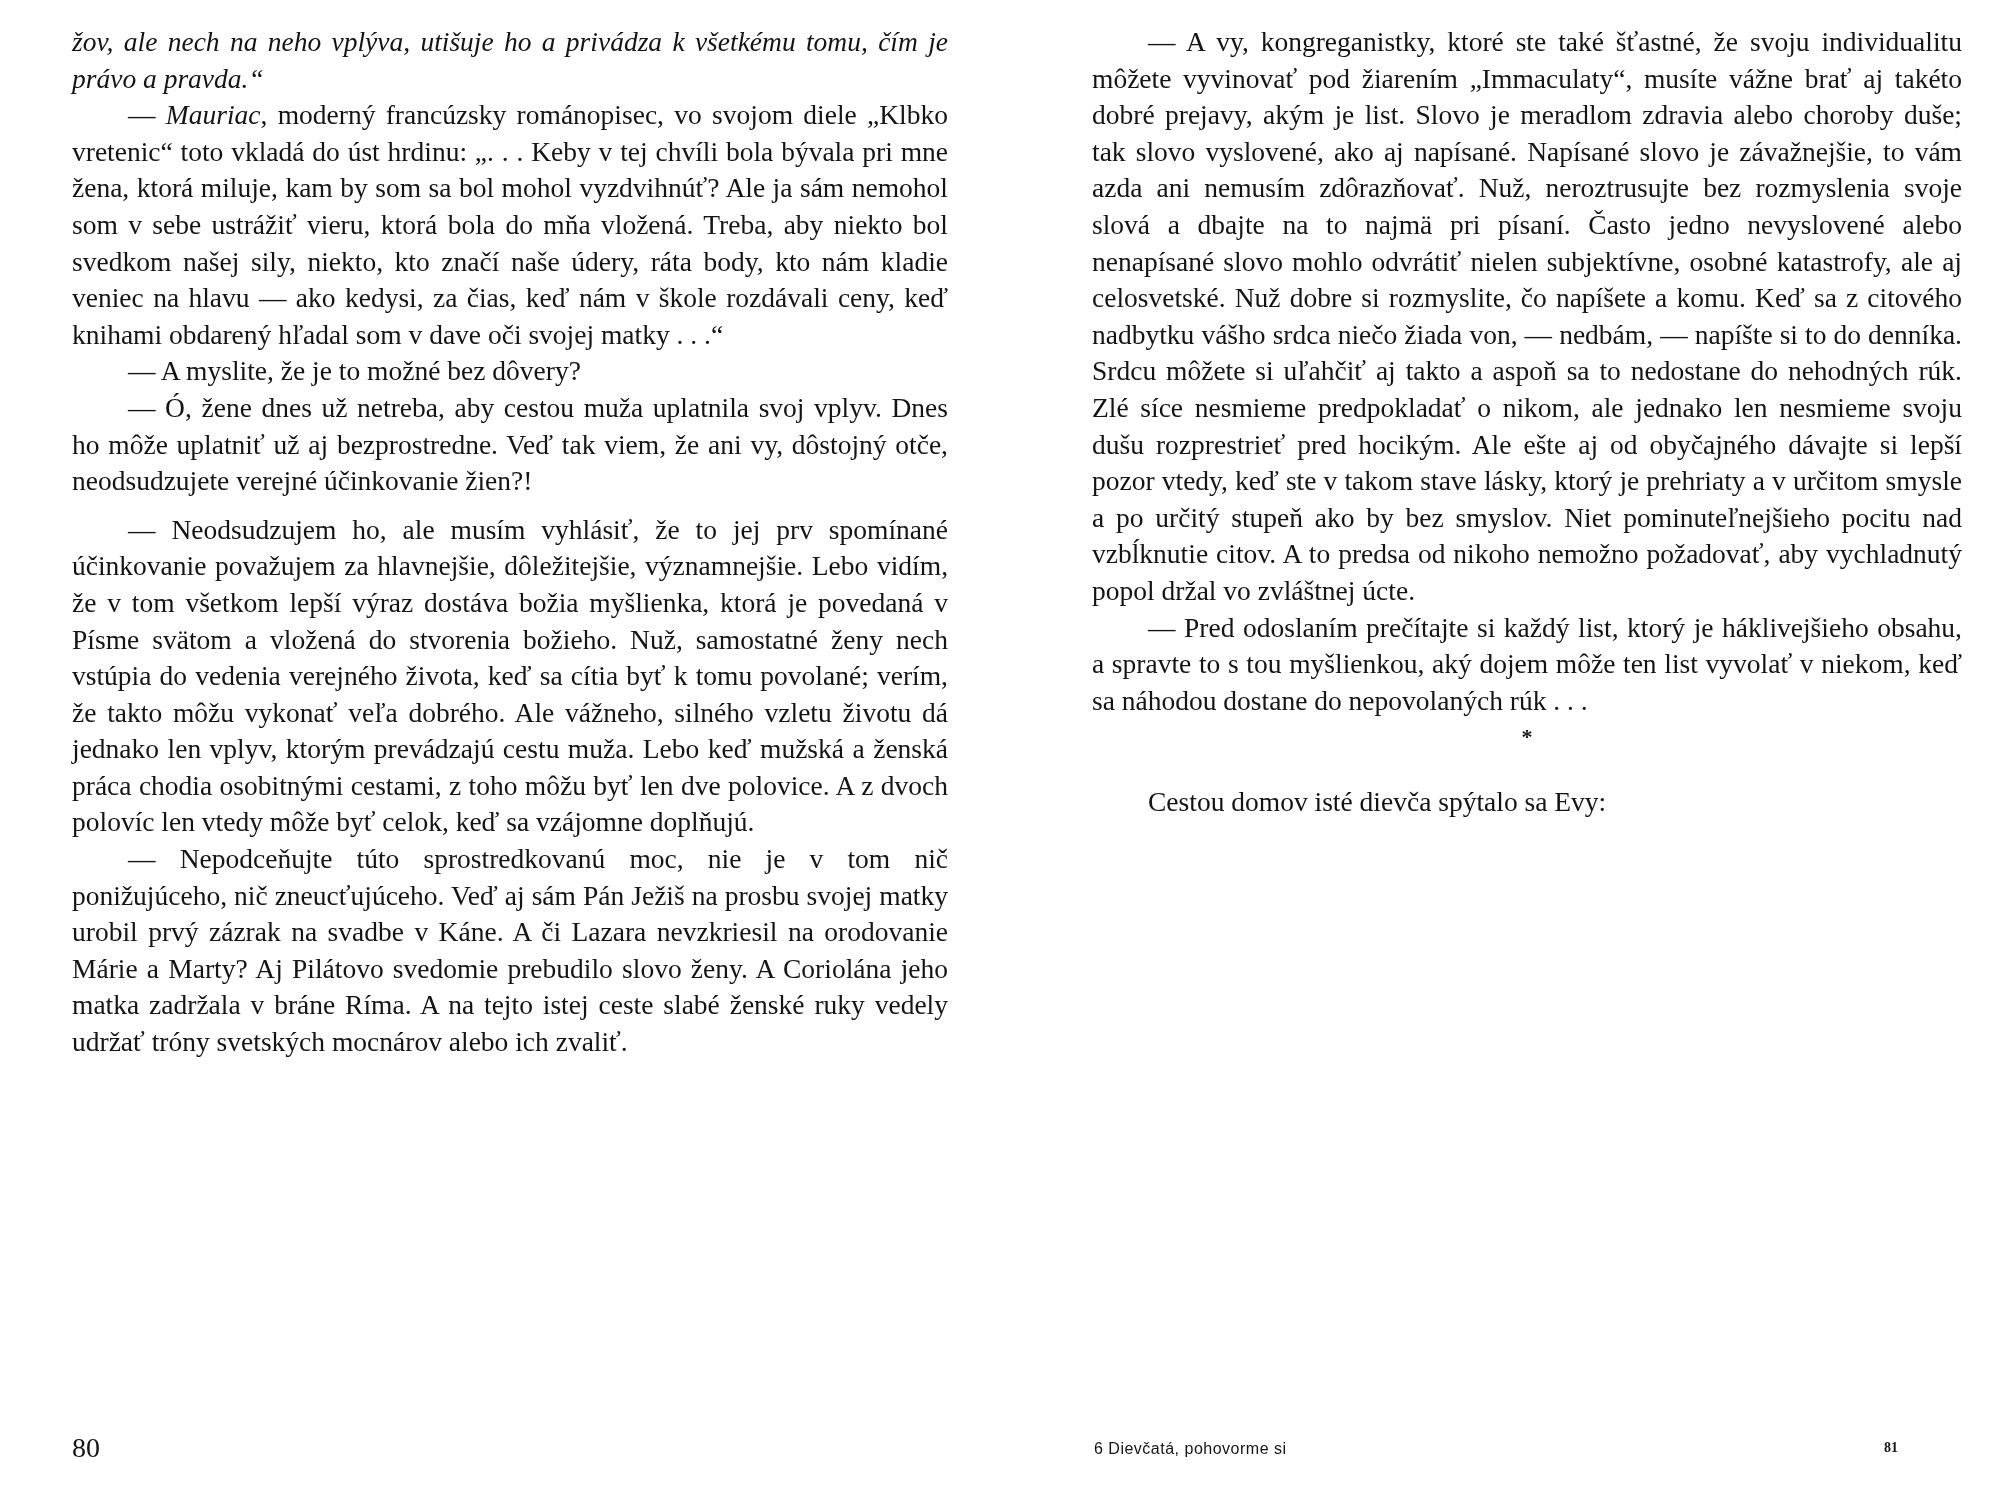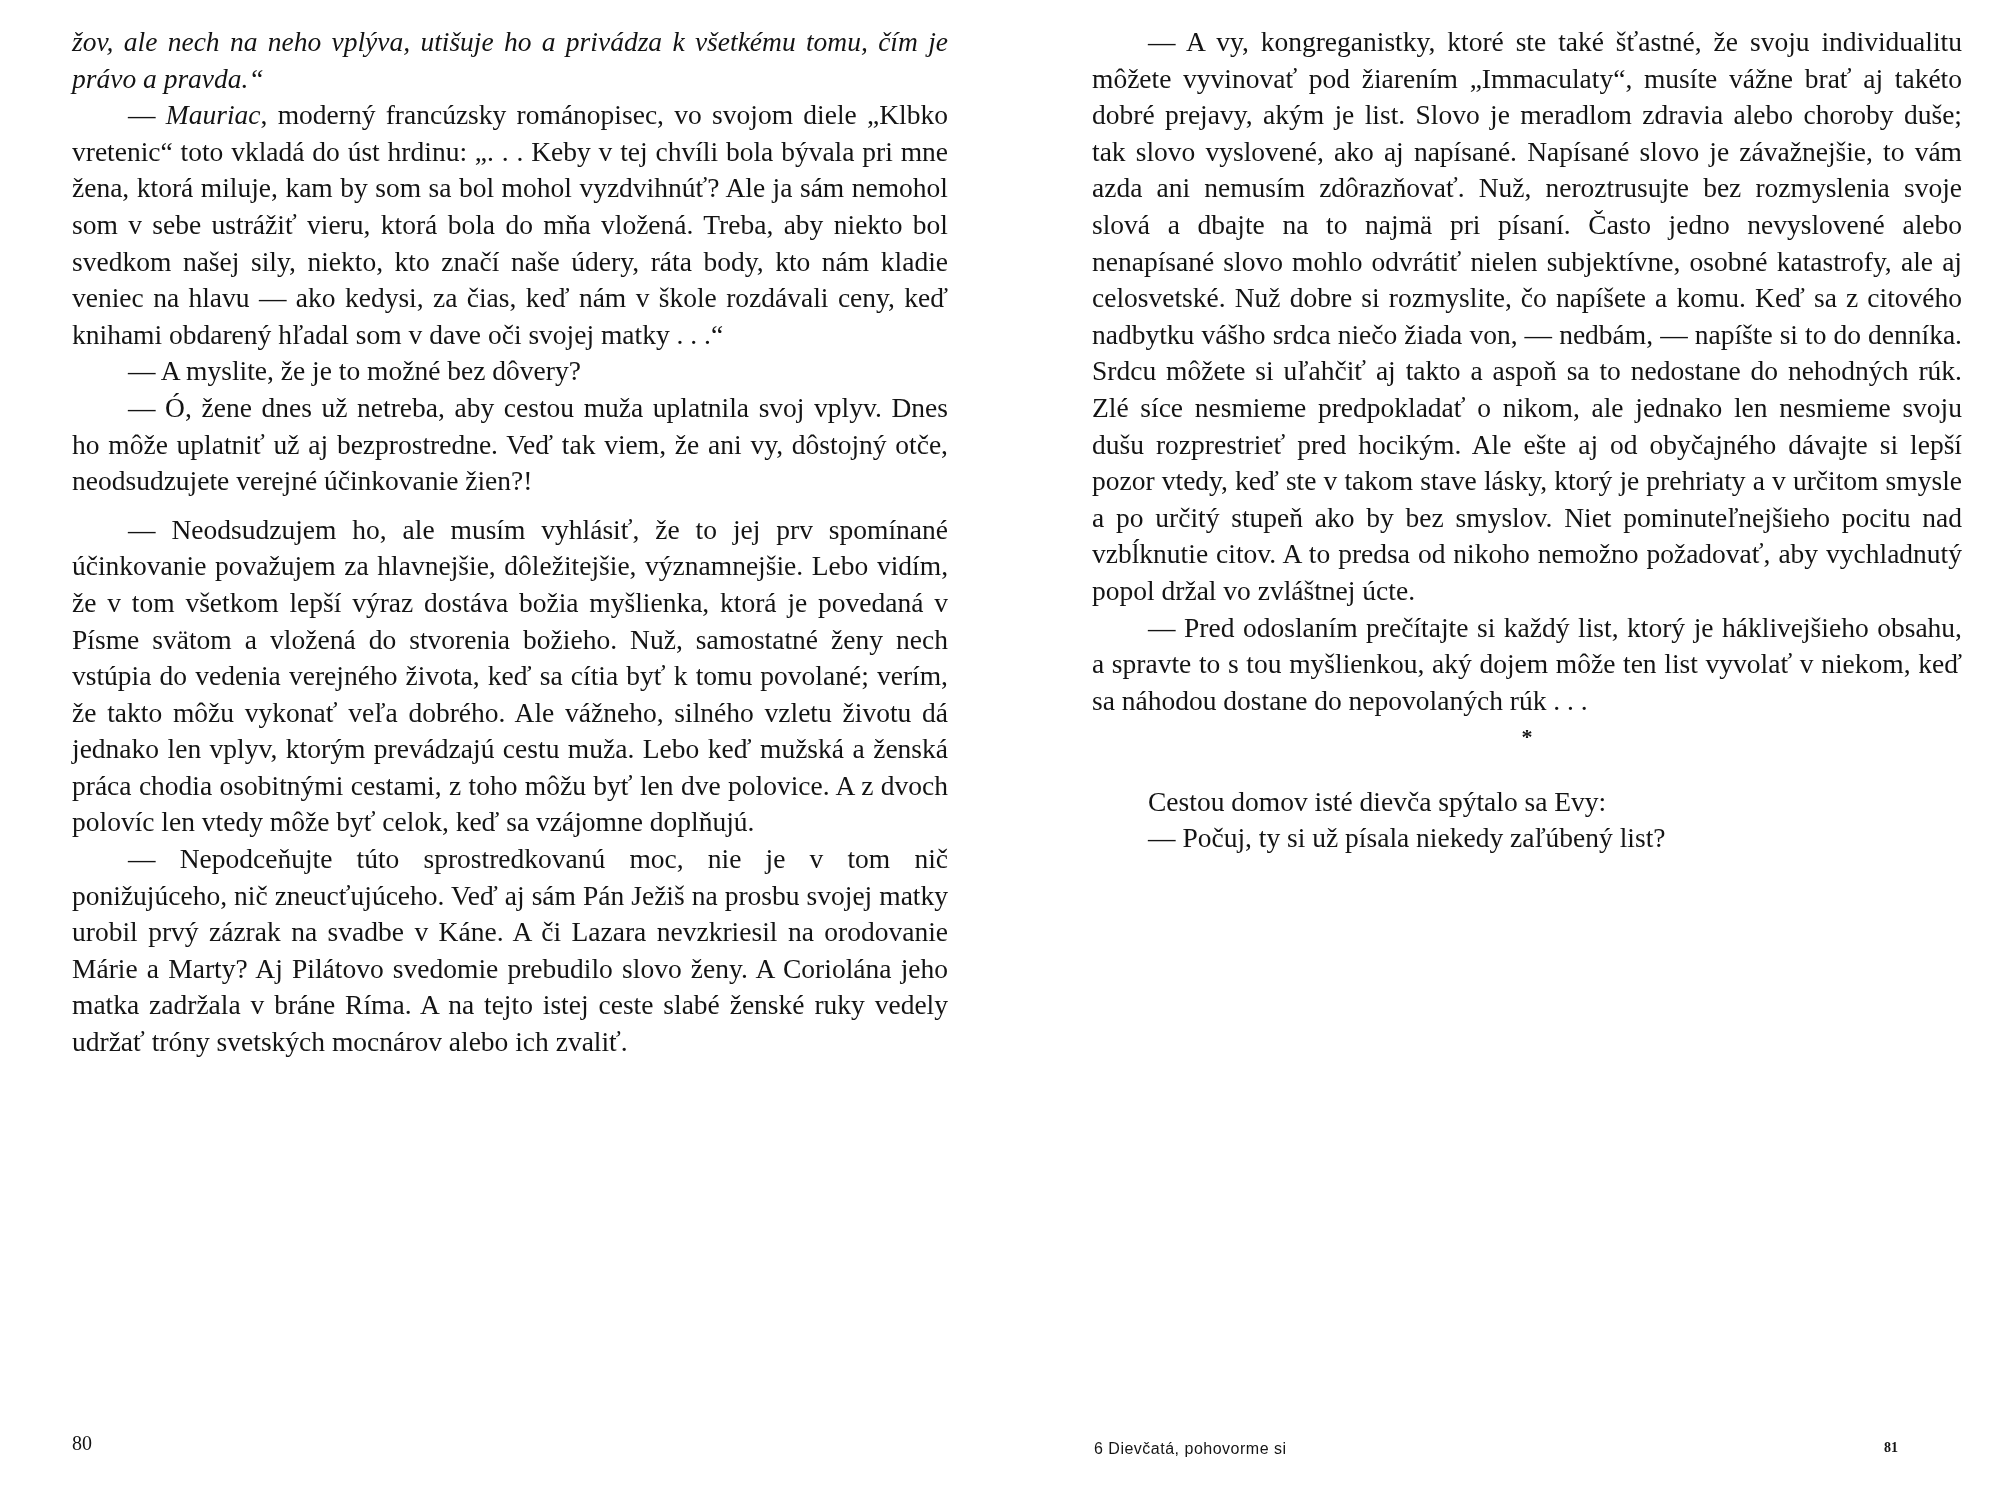--- a/index.html
+++ b/index.html
@@ -14,21 +14,21 @@
   .page.right { left: 1092px; width: 870px; }
   .p { margin: 0; text-indent: 0; hyphens: manual; }
   .p.indent { text-indent: 56px; }
   .p.gap { margin-top: 12px; }
   .ital { font-style: italic; }
   .star { text-align: center; margin: 0; height: 36.6px; line-height: 36.6px; font-weight: bold; font-size: 22px; }
   .spacer { height: 28px; }
   .folio {
     position: absolute; top: 1432px;
     font-family: "Liberation Serif", "DejaVu Serif", serif;
-    font-size: 20px; color: #141414;
+    font-size: 28px; color: #141414;
   }
   .folio.left-num { left: 72px; }
   .folio.right-num { left: 1884px; font-weight: bold; font-size: 14px; top: 1440px; }
   .signature {
     position: absolute; top: 1440px; left: 1094px;
     font-family: "Liberation Sans", "DejaVu Sans", sans-serif;
     font-weight: normal; font-size: 16px; color: #141414; letter-spacing: 0.5px;
   }
 </style>
 </head>
@@ -42,18 +42,17 @@
   <p class="p indent gap">— Neodsudzujem ho, ale musím vyhlásiť, že to jej prv spomínané účinkovanie považujem za hlavnejšie, dôležitejšie, významnejšie. Lebo vidím, že v tom všetkom lepší výraz dostáva božia myšlienka, ktorá je povedaná v Písme svätom a vložená do stvorenia božieho. Nuž, samostatné ženy nech vstúpia do vedenia verejného života, keď sa cítia byť k tomu povolané; verím, že takto môžu vykonať veľa dobrého. Ale vážneho, silného vzletu životu dá jednako len vplyv, ktorým prevádzajú cestu muža. Lebo keď mužská a ženská práca chodia osobitnými cestami, z toho môžu byť len dve polovice. A z dvoch polovíc len vtedy môže byť celok, keď sa vzájomne doplňujú.</p>
   <p class="p indent">— Nepodceňujte túto sprostredkovanú moc, nie je v tom nič ponižujúceho, nič zneucťujúceho. Veď aj sám Pán Ježiš na prosbu svojej matky urobil prvý zázrak na svadbe v Káne. A či Lazara nevzkriesil na orodovanie Márie a Marty? Aj Pilátovo svedomie prebudilo slovo ženy. A Coriolána jeho matka zadržala v bráne Ríma. A na tejto istej ceste slabé ženské ruky vedely udržať tróny svetských mocnárov alebo ich zvaliť.</p>
 </div>
 
 <div class="page right">
   <p class="p indent">— A vy, kongreganistky, ktoré ste také šťastné, že svoju individualitu môžete vyvinovať pod žiarením „Immaculaty“, musíte vážne brať aj takéto dobré prejavy, akým je list. Slovo je meradlom zdravia alebo choroby duše; tak slovo vyslovené, ako aj napísané. Napísané slovo je závažnejšie, to vám azda ani nemusím zdôrazňovať. Nuž, neroztrusujte bez rozmyslenia svoje slová a dbajte na to najmä pri písaní. Často jedno nevyslovené alebo nenapísané slovo mohlo odvrátiť nielen subjektívne, osobné katastrofy, ale aj celosvetské. Nuž dobre si rozmyslite, čo napíšete a komu. Keď sa z citového nadbytku vášho srdca niečo žiada von, — nedbám, — napíšte si to do denníka. Srdcu môžete si uľahčiť aj takto a aspoň sa to nedostane do nehodných rúk. Zlé síce nesmieme predpokladať o nikom, ale jednako len nesmieme svoju dušu rozprestrieť pred hocikým. Ale ešte aj od obyčajného dávajte si lepší pozor vtedy, keď ste v takom stave lásky, ktorý je prehriaty a v určitom smysle a po určitý stupeň ako by bez smyslov. Niet pominuteľnejšieho pocitu nad vzbĺknutie citov. A to predsa od nikoho nemožno požadovať, aby vychladnutý popol držal vo zvláštnej úcte.</p>
   <p class="p indent">— Pred odoslaním prečítajte si každý list, ktorý je háklivejšieho obsahu, a spravte to s tou myšlienkou, aký dojem môže ten list vyvolať v niekom, keď sa náhodou dostane do nepovolaných rúk . . .</p>
   <p class="star">*</p>
   <div class="spacer"></div>
   <p class="p indent">Cestou domov isté dievča spýtalo sa Evy:</p>
-  <p class="p indent">— Počuj, ty si už písala niekedy zaľúbený list?</p>
 </div>
 
 <div class="folio left-num">80</div>
 <div class="signature">6 Dievčatá, pohovorme si</div>
 <div class="folio right-num">81</div>
 
 </body></html>

